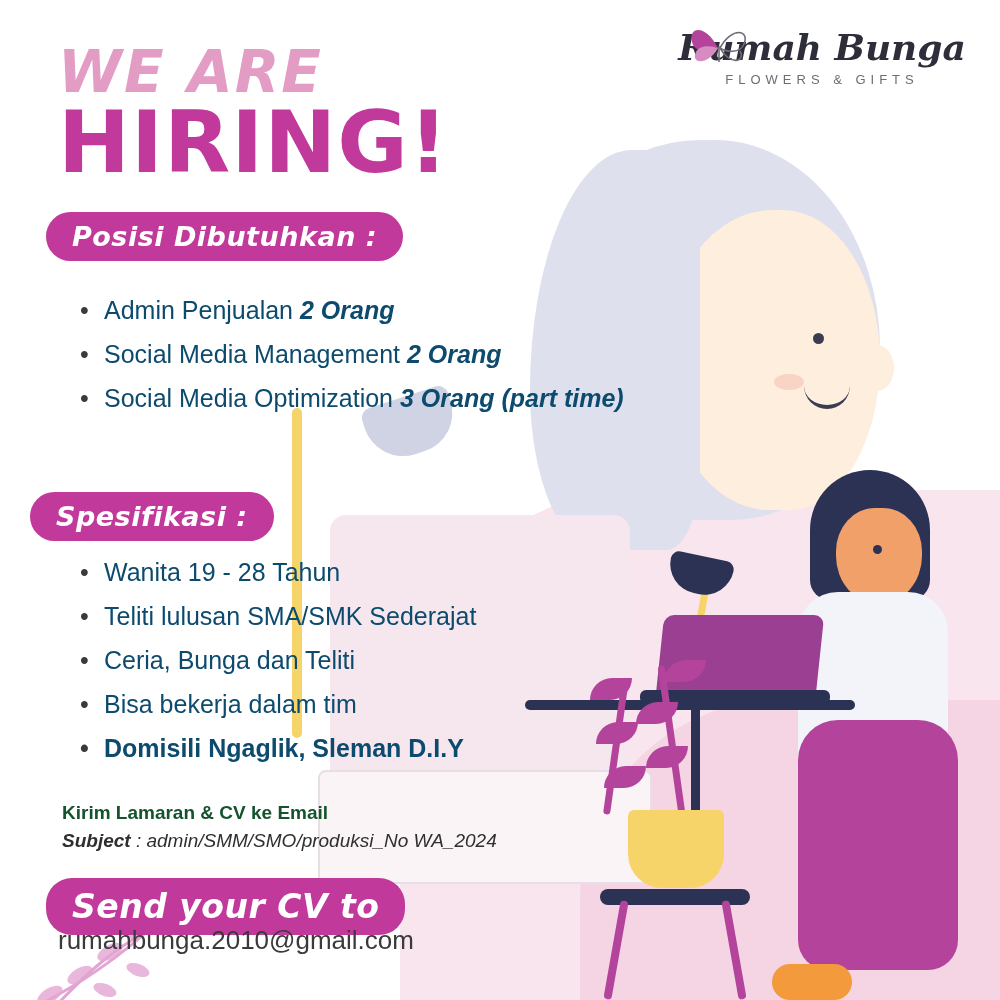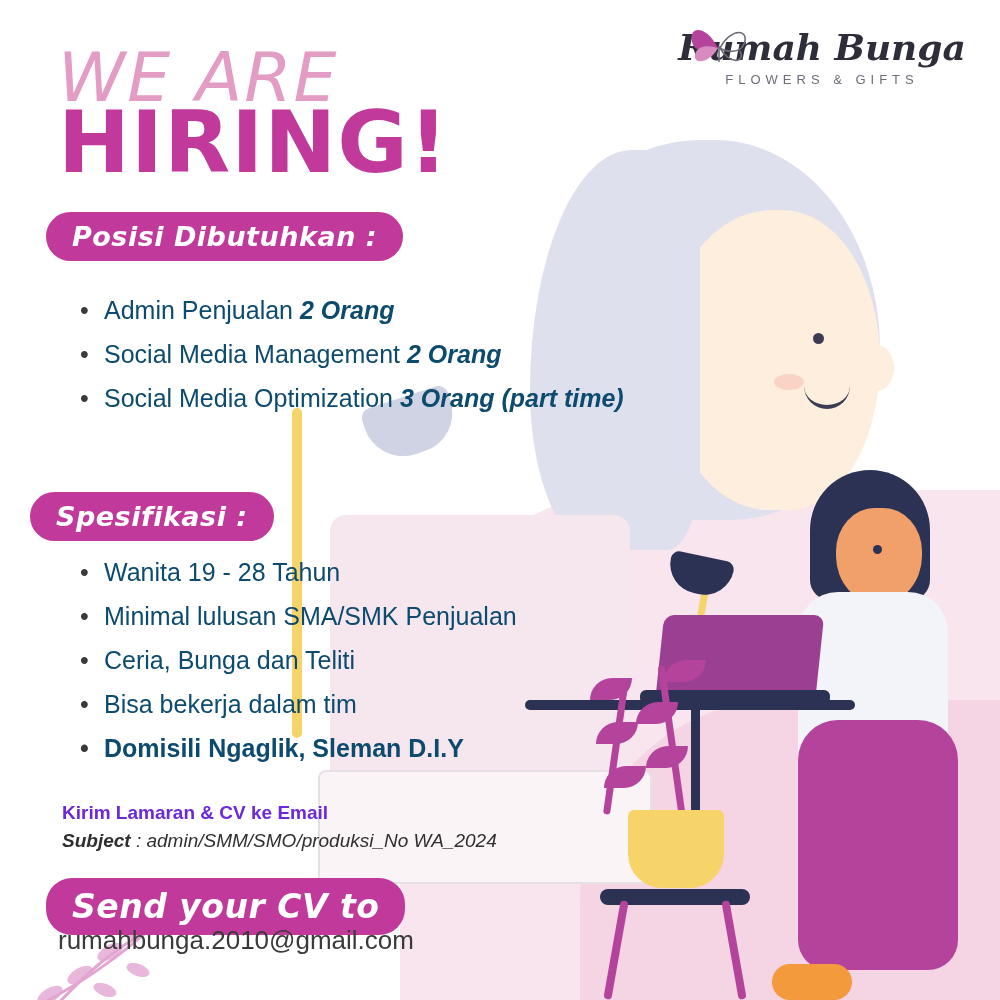--- a/index.html
+++ b/index.html
@@ -138,21 +138,21 @@
   }
   .leaf{position:absolute;width:42px;height:22px;background:#b4449b;border-radius:22px 0 22px 0;}
   .fern{
     position:absolute;left:10px;bottom:-20px;width:260px;height:230px;opacity:.45;
   }
 
   
   .wrap{position:absolute;inset:0;}
   .we-are{
     position:absolute;left:58px;top:38px;
-    font-size:68px;font-weight:normal;font-style:italic;letter-spacing:2px;
+    font-size:58px;font-weight:bold;font-style:italic;letter-spacing:2px;
     color:#e39cc4;font-family:"DejaVu Sans", sans-serif;
   }
   .hiring{
     position:absolute;left:58px;top:92px;
     font-size:86px;font-weight:bold;letter-spacing:1px;
     color:#c0399b;font-family:"DejaVu Sans", sans-serif;
   }
   .pill{
     position:absolute;display:inline-block;
     background:#c0399b;color:#ffffff;border-radius:26px;
@@ -173,21 +173,21 @@
   ul.list li::before{
     content:"\2022";position:absolute;left:-24px;color:#3a3a3a;
   }
   .list-posisi{left:70px;top:288px;}
   .list-spes{left:70px;top:550px;}
   .list-spes li{font-size:24px;line-height:40px;}
   .bold-i{font-weight:bold;font-style:italic;}
   .bold{font-weight:bold;}
 
   .kirim{
-    position:absolute;left:62px;top:802px;font-size:19px;font-weight:bold;color:#6d28d9;
+    position:absolute;left:62px;top:802px;font-size:19px;font-weight:bold;color:#14532d;
   }
   .subject{
     position:absolute;left:62px;top:830px;font-size:19px;color:#2f2f2f;font-style:italic;
   }
   .subject b{font-style:italic;}
   .email{
     position:absolute;left:58px;top:925px;font-size:26px;color:#3a3a3a;
   }
 
   
@@ -299,21 +299,21 @@
       <li>
         <span>Social Media Optimization</span>
         <span class="bold-i">3 Orang</span>
         <span class="bold-i">(part time)</span>
       </li>
     </ul>
 
     <div class="pill pill-spesifikasi">Spesifikasi :</div>
     <ul class="list list-spes">
       <li>Wanita 19 - 28 Tahun</li>
-      <li>Minimal lulusan SMA/SMK Penjualan</li>
+      <li>Teliti lulusan SMA/SMK Sederajat</li>
       <li>Ceria, Bunga dan Teliti</li>
       <li>Bisa bekerja dalam tim</li>
       <li class="bold">Domisili Ngaglik, Sleman D.I.Y</li>
     </ul>
 
     <div class="kirim">Kirim Lamaran &amp; CV ke Email</div>
     <div class="subject">
       <b>Subject</b>
       <span>: admin/SMM/SMO/produksi_No WA_2024</span>
     </div>

